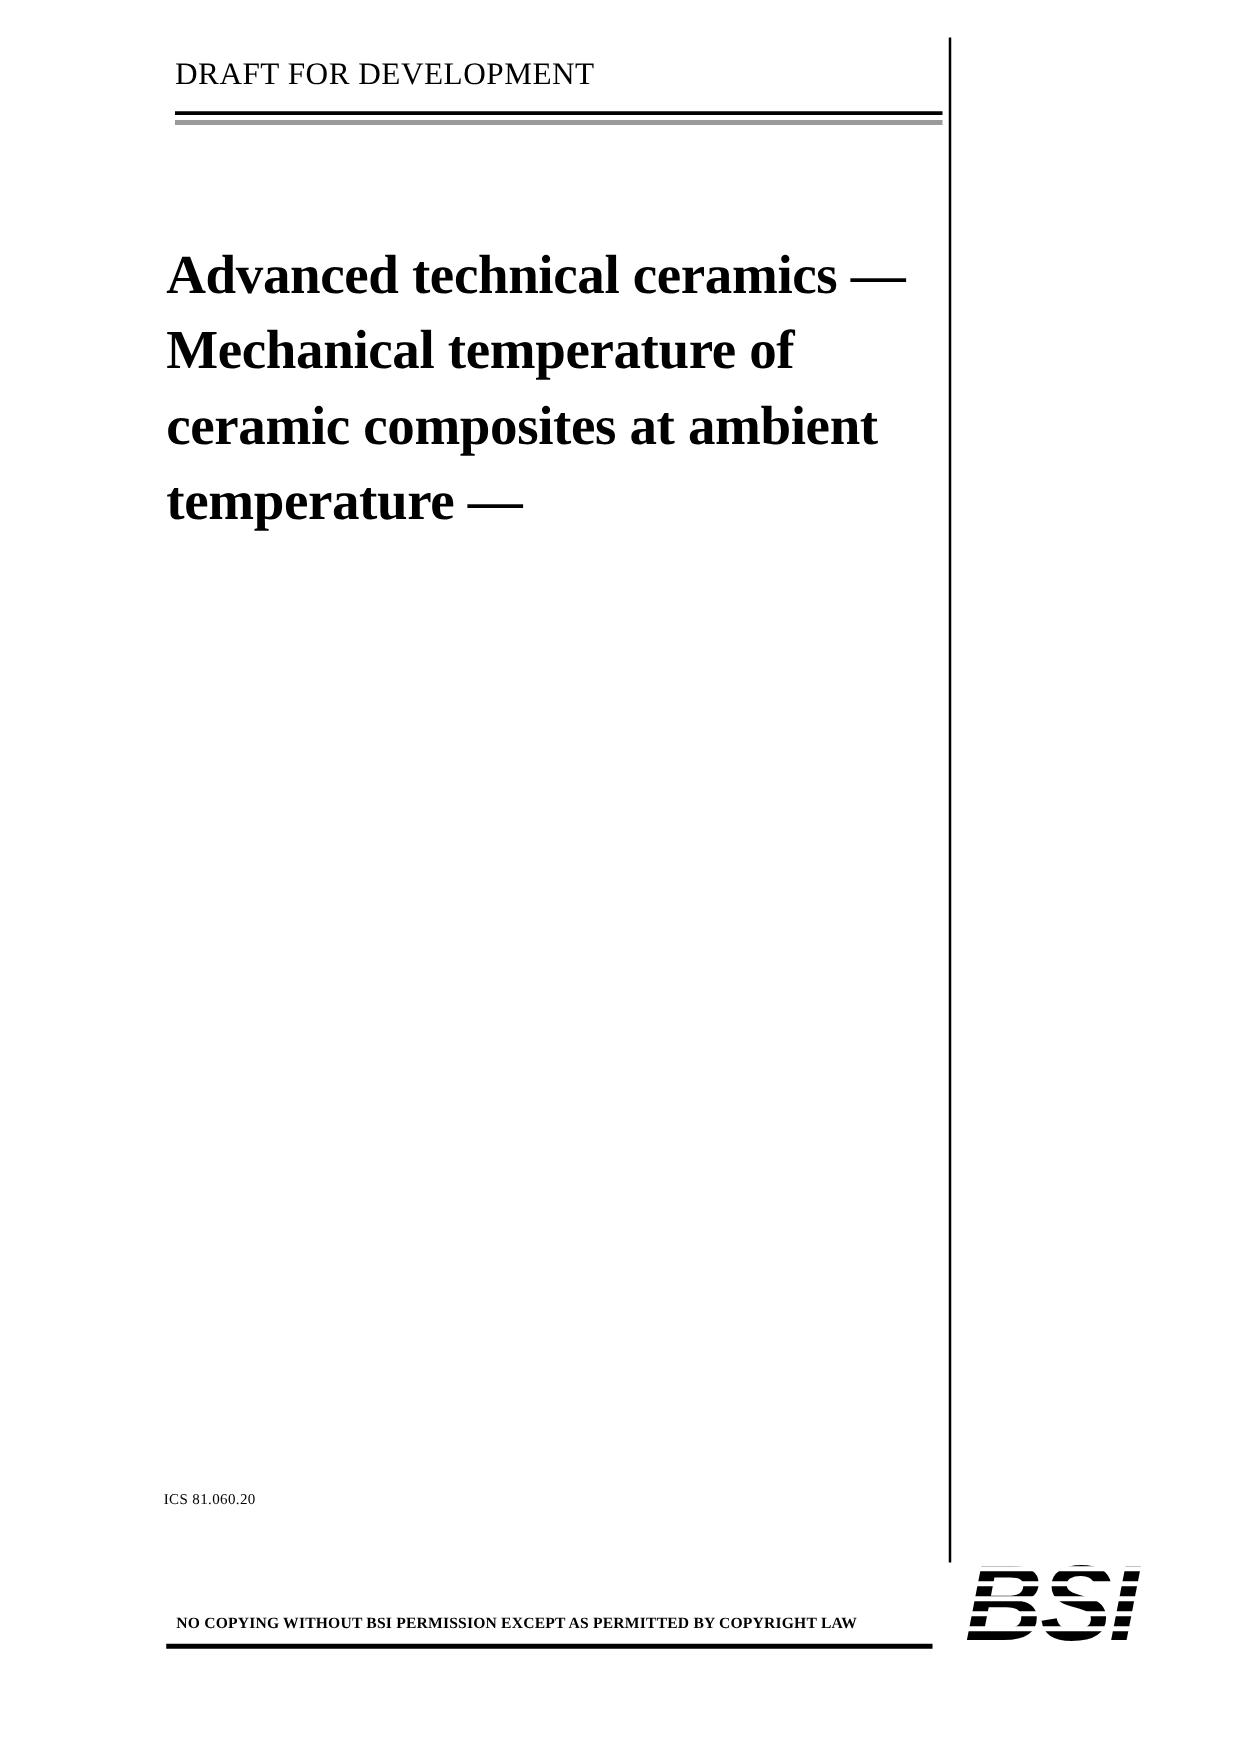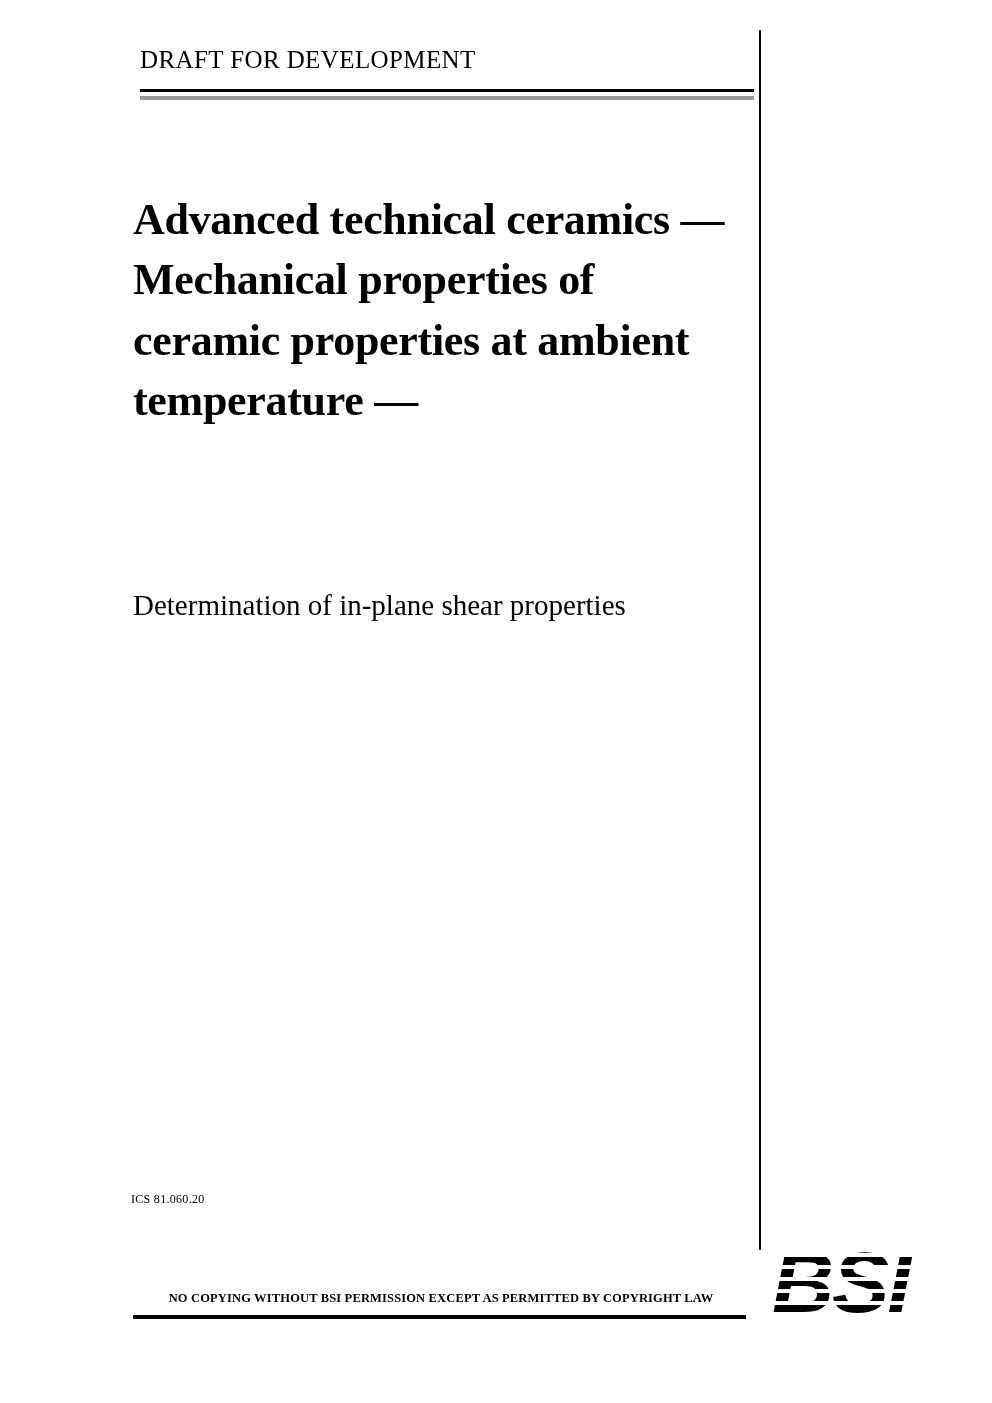--- a/index.html
+++ b/index.html
@@ -96,21 +96,20 @@
     font-size: 12px;
     letter-spacing: 0.3px;
   }
 
   
   .footer-note {
     position: absolute;
     left: 141px;
     top: 1291px;
     width: 600px;
-    text-align: center;
     font-family: "Liberation Serif", serif;
     font-weight: bold;
     font-size: 12.5px;
     letter-spacing: 0.15px;
     white-space: nowrap;
   }
   .footer-rule {
     position: absolute;
     left: 133px;
     top: 1315px;
@@ -134,23 +133,22 @@
 
 <div class="page">
 
   <div class="header-label">DRAFT FOR DEVELOPMENT</div>
 
 
   <div class="hrule-thick"></div>
   <div class="hrule-thin"></div>
   <div class="vrule"></div>
 
-  <div class="title">Advanced technical ceramics — Mechanical properties of ceramic properties at ambient temperature —</div>
+  <div class="title">Advanced technical ceramics — Mechanical temperature of ceramic composites at ambient temperature —</div>
 
-  <div class="subtitle">Determination of in-plane shear properties</div>
 
   <div class="ics">ICS 81.060.20</div>
 
   <div class="footer-note">NO COPYING WITHOUT BSI PERMISSION EXCEPT AS PERMITTED BY COPYRIGHT LAW</div>
 
   <div class="footer-rule"></div>
 
   <div class="logo">
     <svg width="180" height="92" viewBox="0 0 180 92" xmlns="http://www.w3.org/2000/svg" aria-hidden="true">
       <defs>

